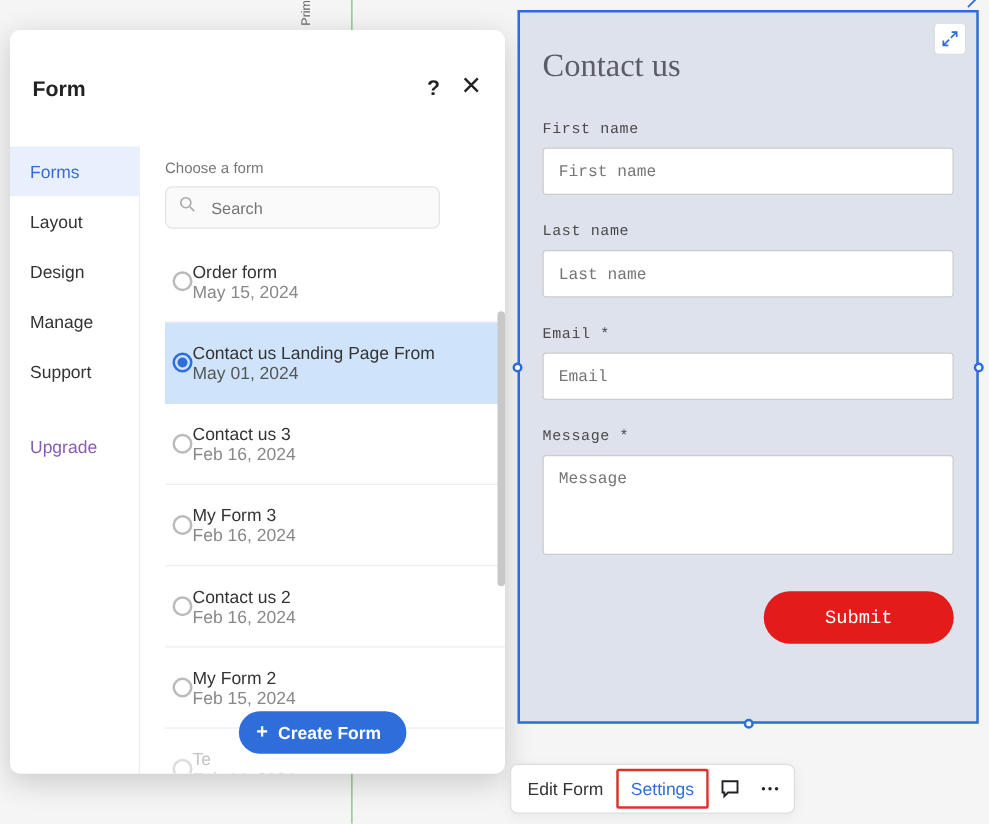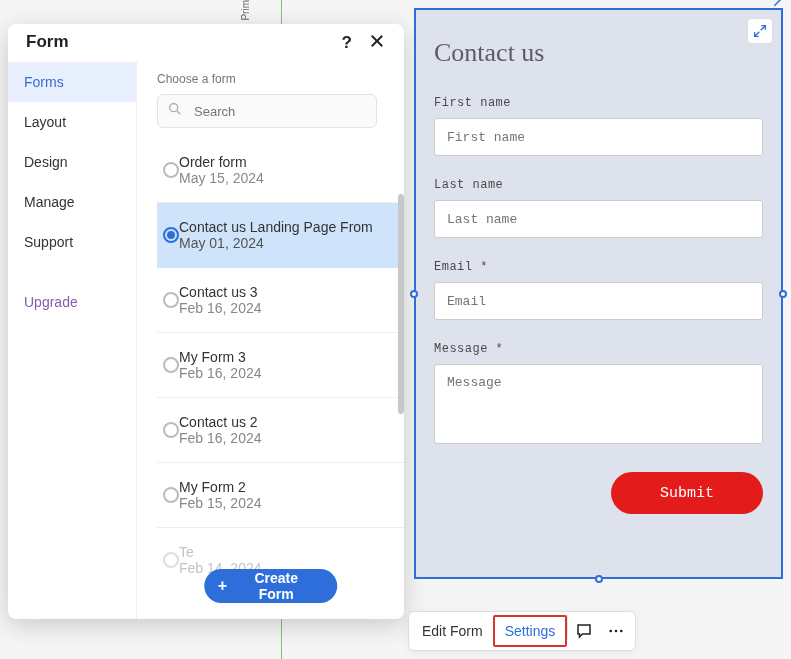--- a/index.html
+++ b/index.html
@@ -36,35 +36,35 @@
   height: 595px;
   background: #fff;
   border-radius: 8px;
   box-shadow: 0 6px 24px rgba(0,0,0,0.18);
   overflow: hidden;
   display: flex;
   flex-direction: column;
 }
 .panel-header {
   display: flex;
-  align-items: flex-start;
+  align-items: flex-end;
   justify-content: space-between;
-  padding: 8px 18px;
+  padding: 35px 18px;
 }
 .panel-title {
   font-size: 17px;
   font-weight: 700;
   color: #222;
 }
 .panel-header-right { display: flex; align-items: center; gap: 16px; }
 .help-icon { font-size: 17px; font-weight: 700; color: #222; cursor: pointer; }
 .close-icon svg { width: 18px; height: 18px; cursor: pointer; }
 .panel-body { display: flex; flex: 1; overflow: hidden; }
 .sidebar {
-  width: 129px;
+  width: 104px;
   border-right: 1px solid #eee;
   display: flex;
   flex-direction: column;
   padding-top: 0;
 }
 .sidebar-item {
   font-size: 14px;
   color: #333;
   padding: 12px 16px;
   cursor: pointer;

